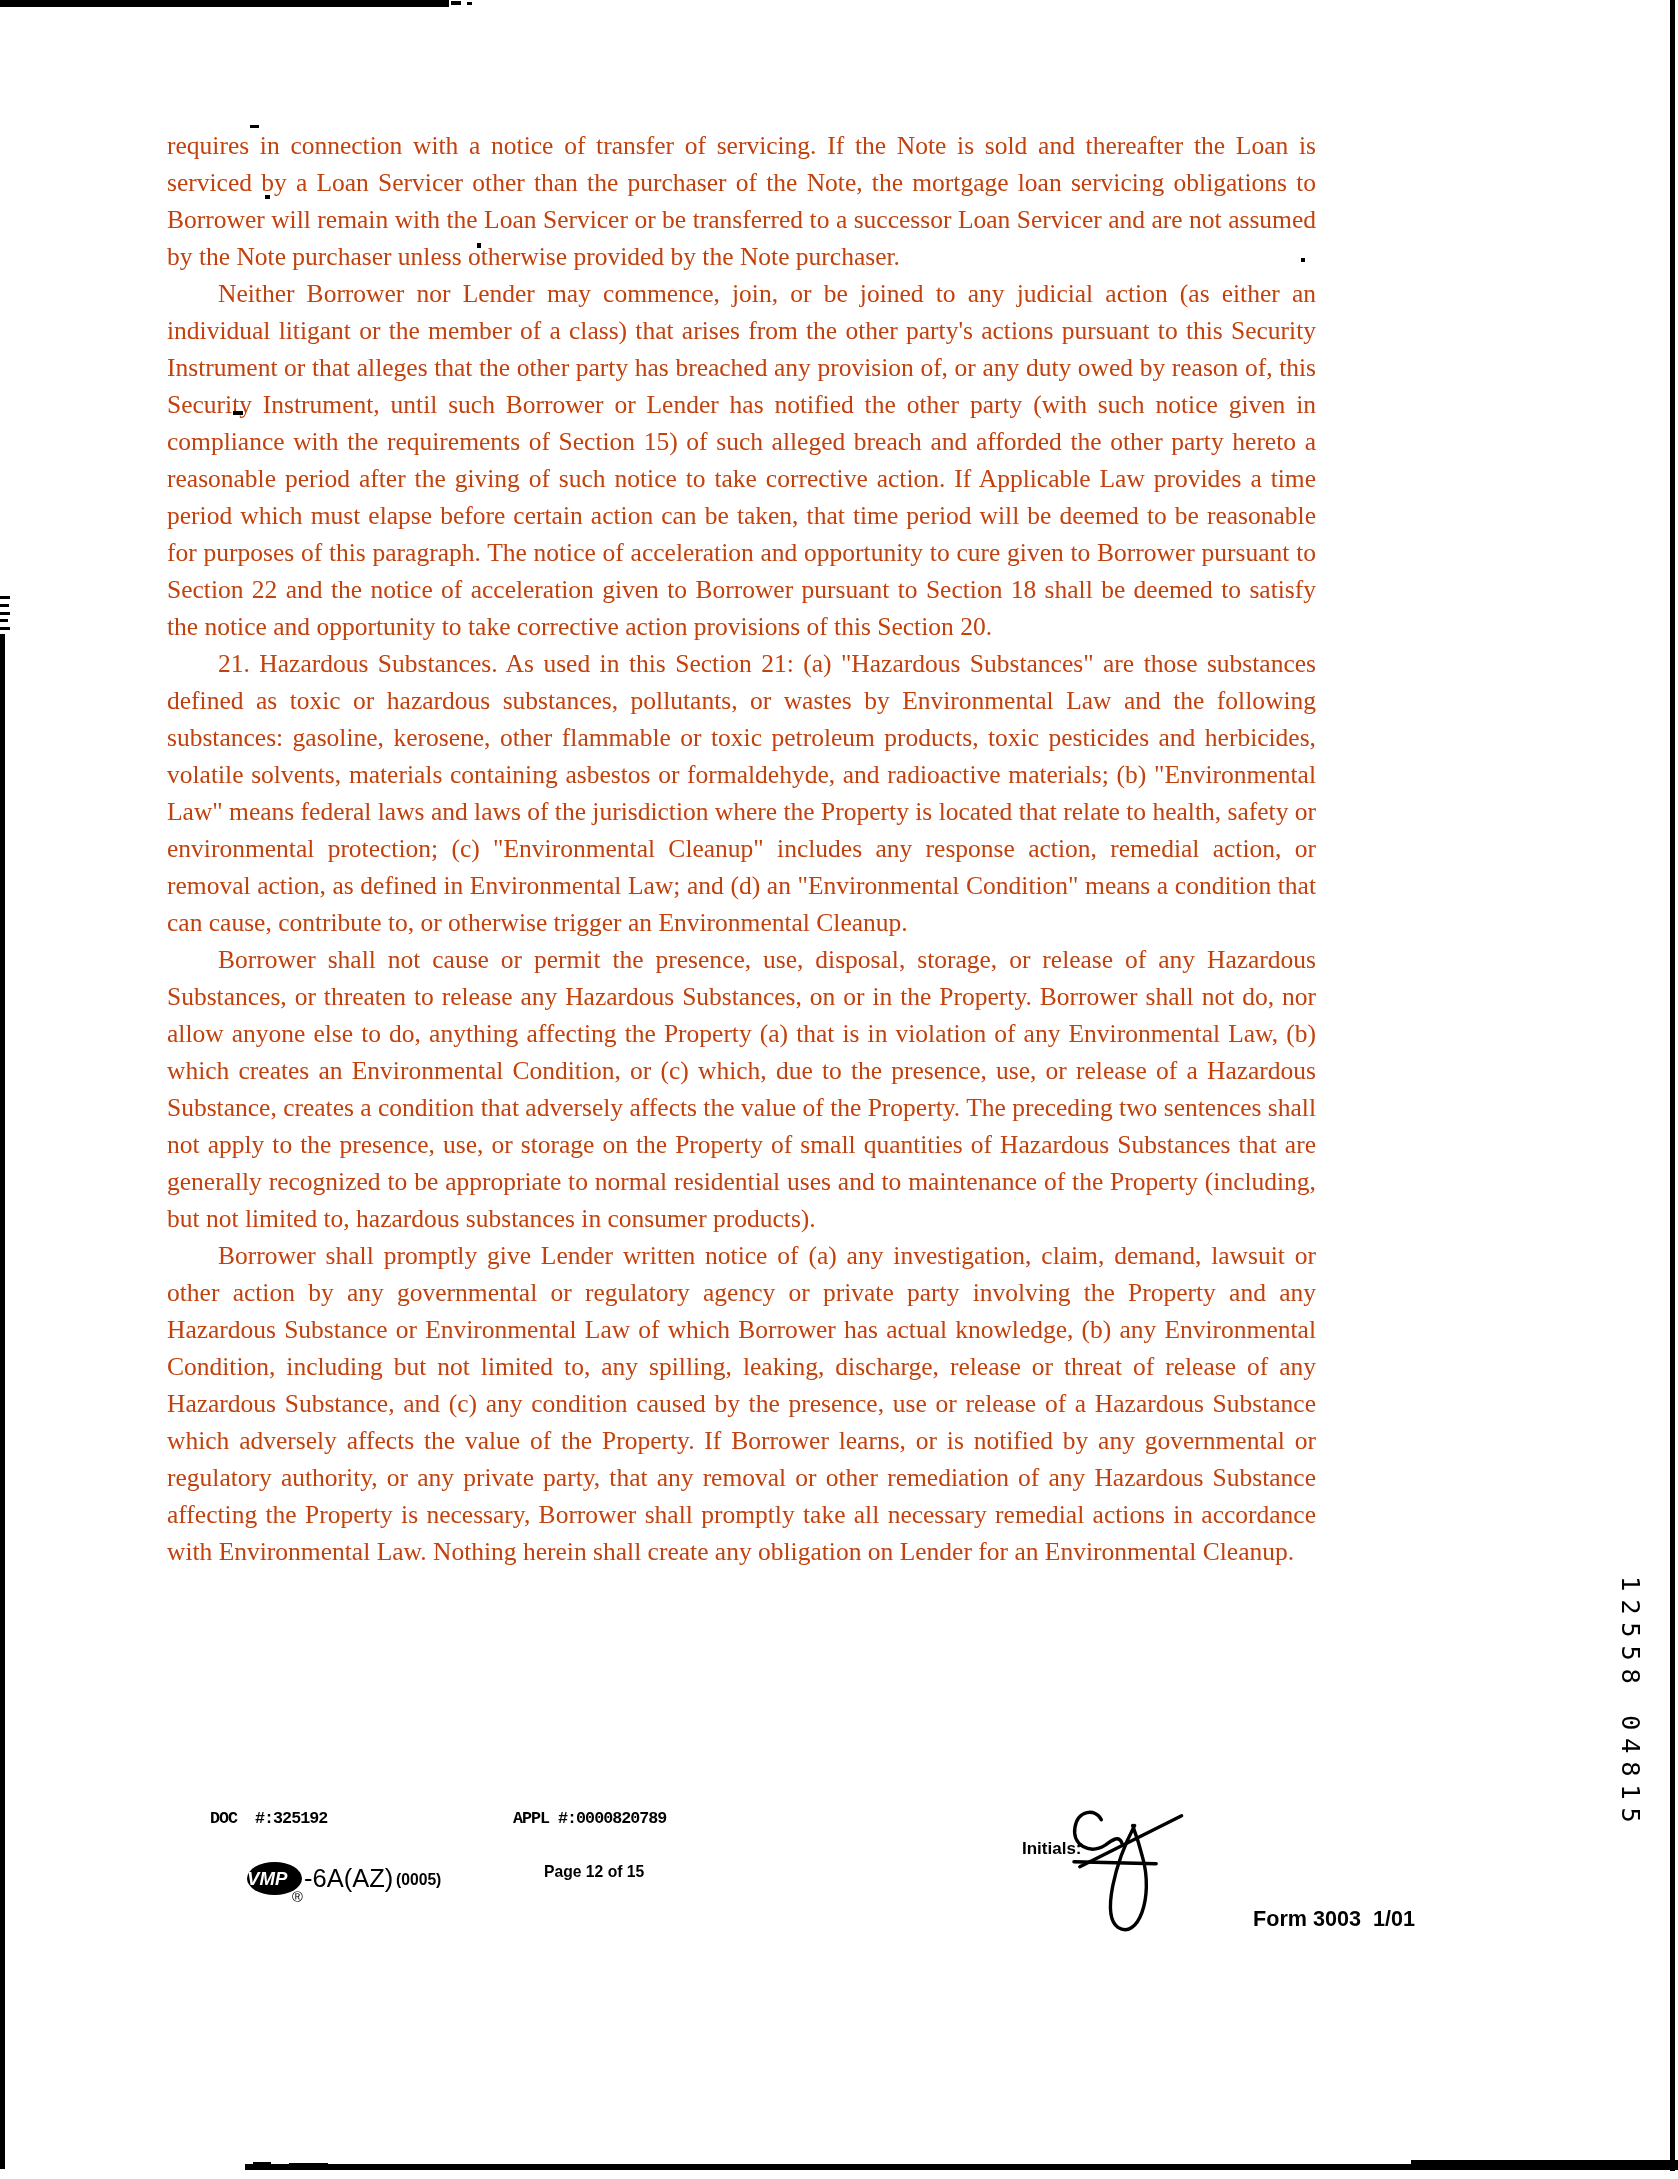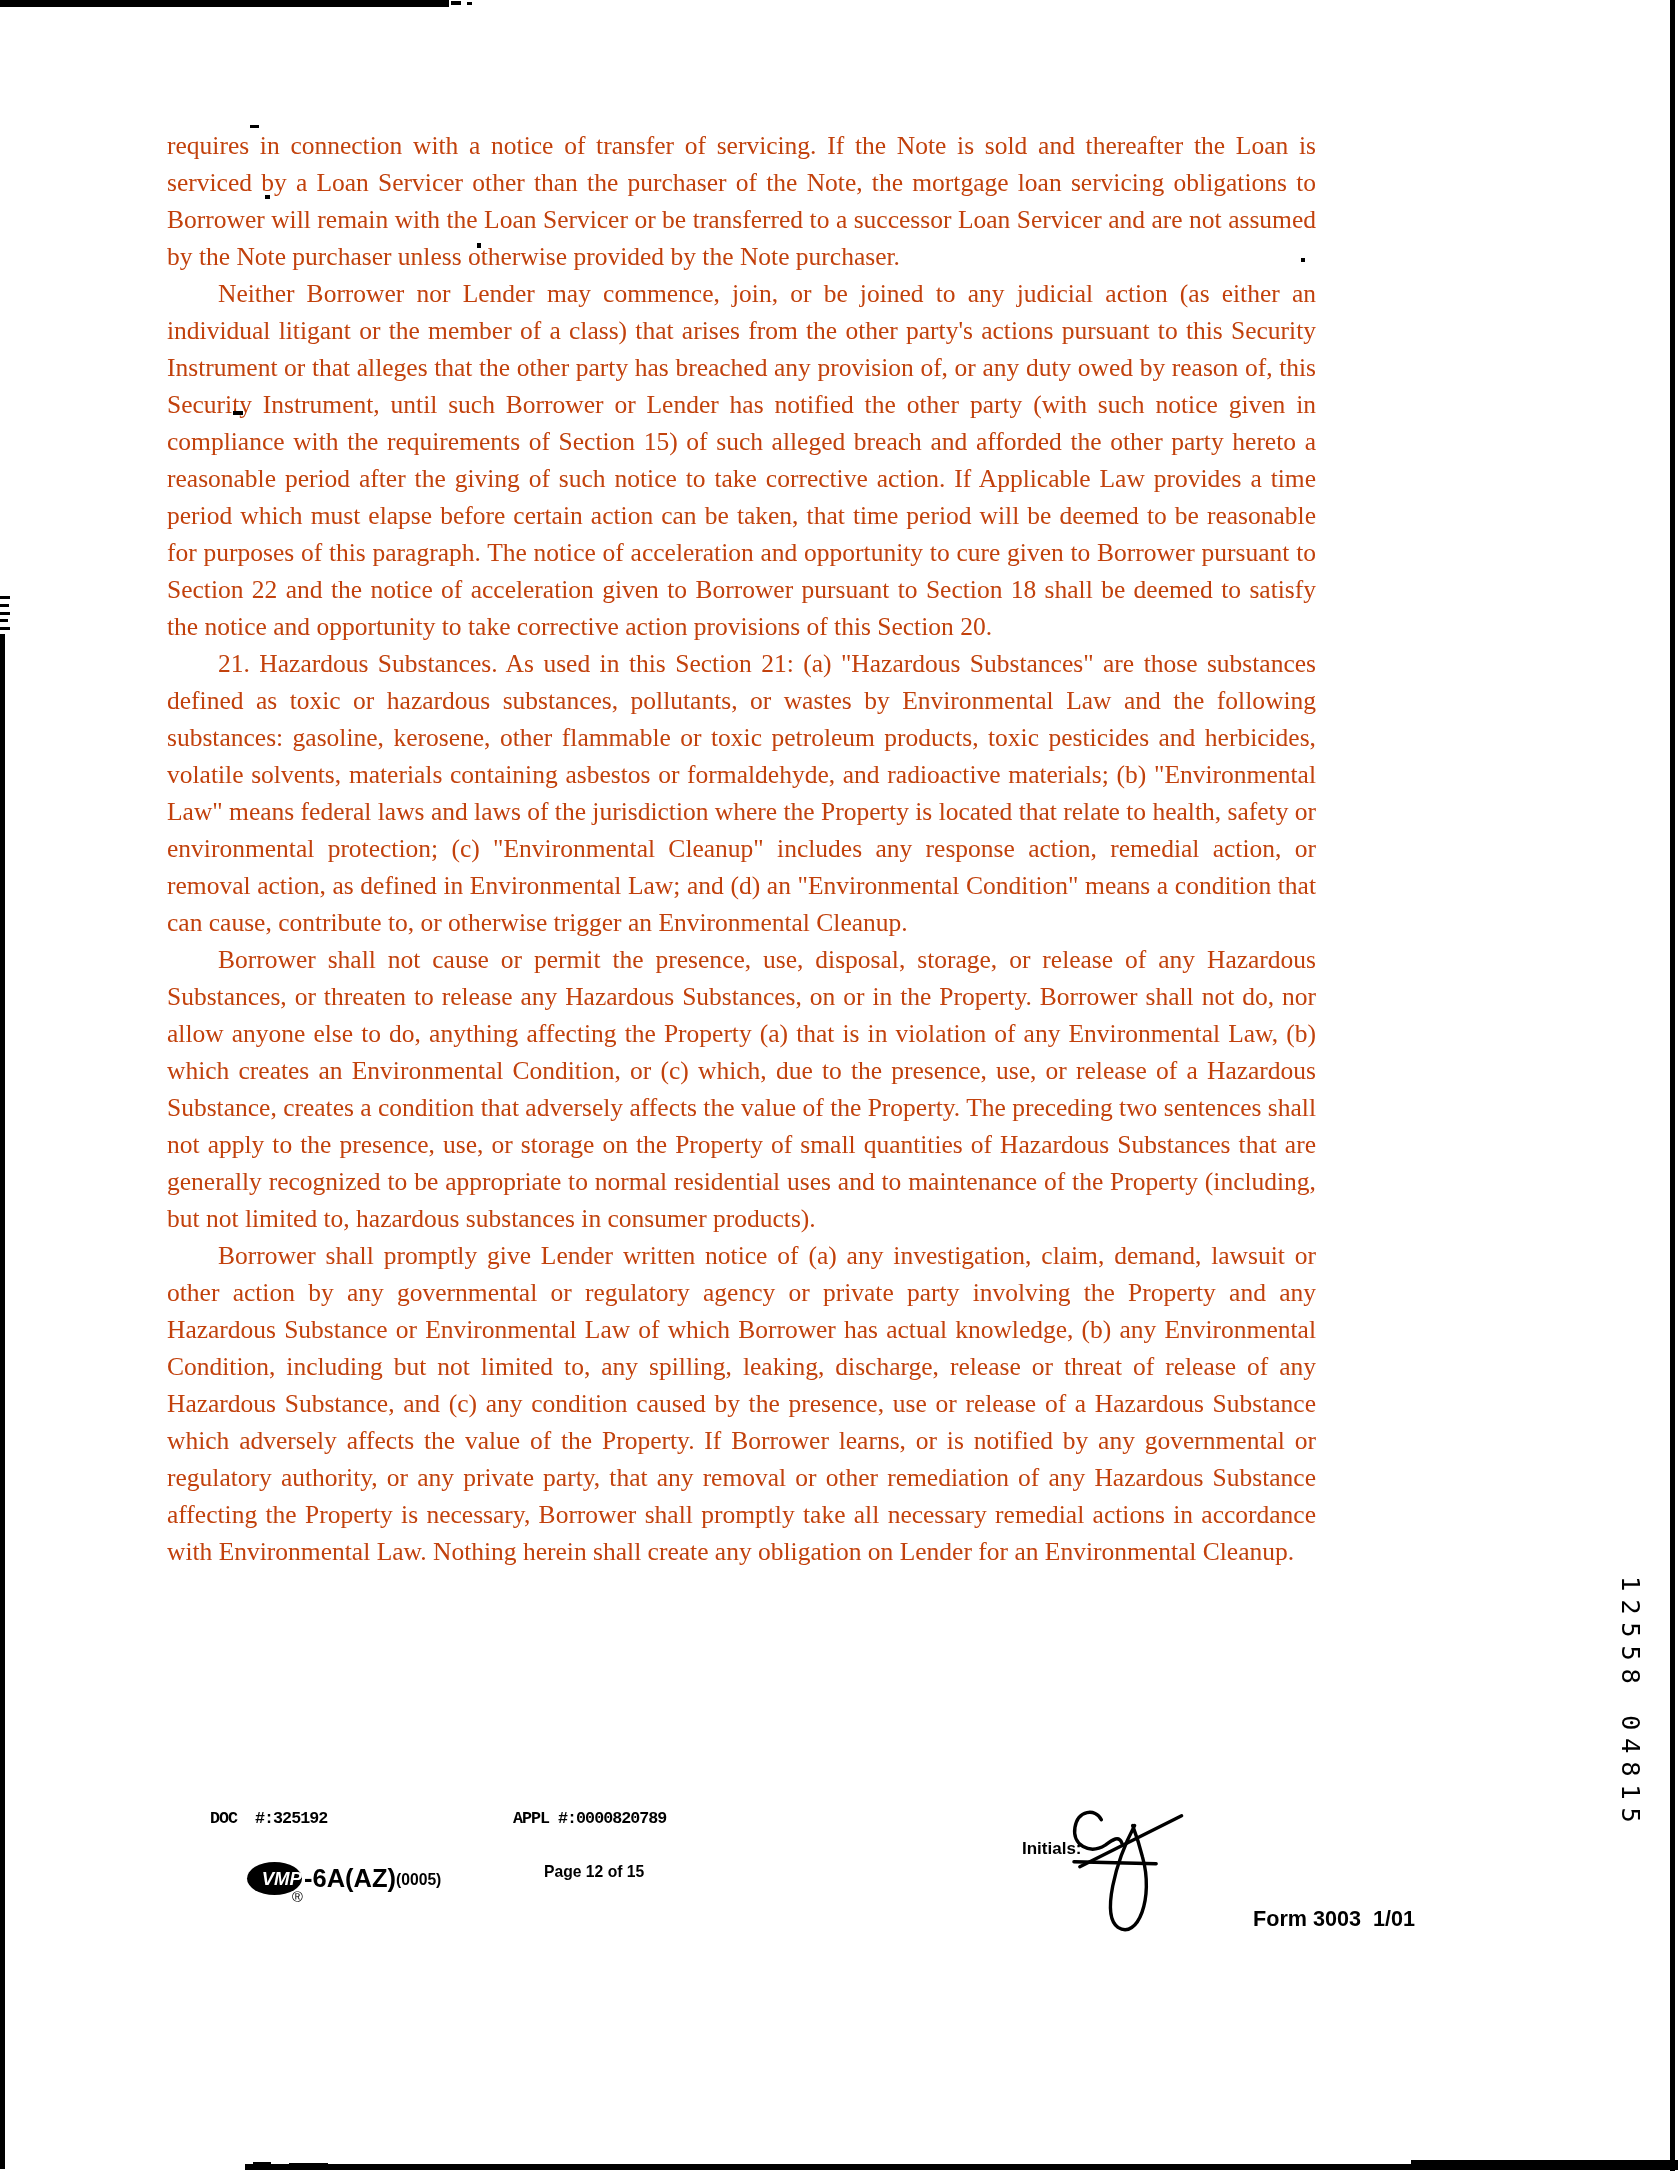--- a/index.html
+++ b/index.html
@@ -38,33 +38,33 @@
   }
   #page-indicator{
     position:absolute;left:544px;top:1863px;
     font-family:"Liberation Sans",sans-serif;font-size:15.7px;font-weight:bold;
   }
   
   #vmp-block{position:absolute;left:247px;top:1860px;height:47px;}
   #vmp-ellipse{
     position:absolute;left:0;top:2px;width:55px;height:33px;
     background:#000;border-radius:50%;
-    display:flex;align-items:center;justify-content:flex-end;
+    display:flex;align-items:center;justify-content:flex-start;
   }
   #vmp-logo-text{
     color:#fff;font-family:"Liberation Sans",sans-serif;
     font-style:italic;font-weight:bold;font-size:18.6px;letter-spacing:0px;
   }
   #vmp-registered{
     position:absolute;left:45px;top:29px;
     font-family:"Liberation Sans",sans-serif;font-size:14.7px;
   }
   #vmp-code{
     position:absolute;left:57px;top:3.9px;
-    font-family:"Liberation Sans",sans-serif;font-size:25.5px;font-weight:bold;
+    font-family:"Liberation Sans",sans-serif;font-size:25.5px;font-weight:normal;
   }
   #vmp-rev{
     position:absolute;left:149px;top:10.8px;
     font-family:"Liberation Sans",sans-serif;font-size:15.7px;font-weight:bold;
   }
   
   #vertical-number{
     position:absolute;left:1646px;top:1576px;
     transform:rotate(90deg);transform-origin:top left;
     font-family:"DejaVu Sans Mono",monospace;

